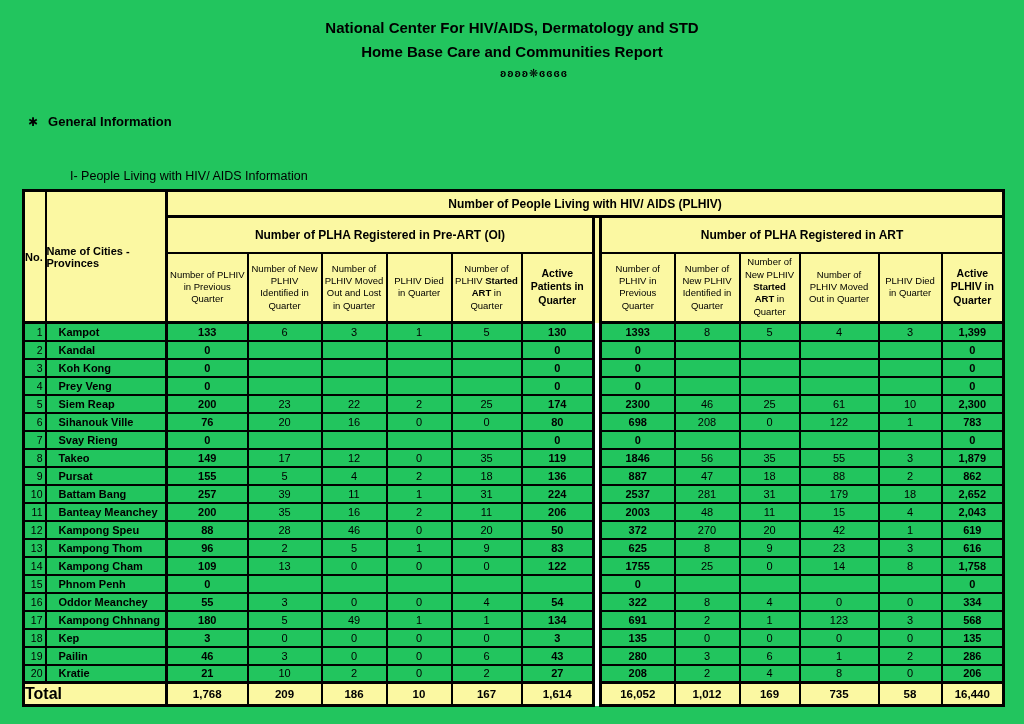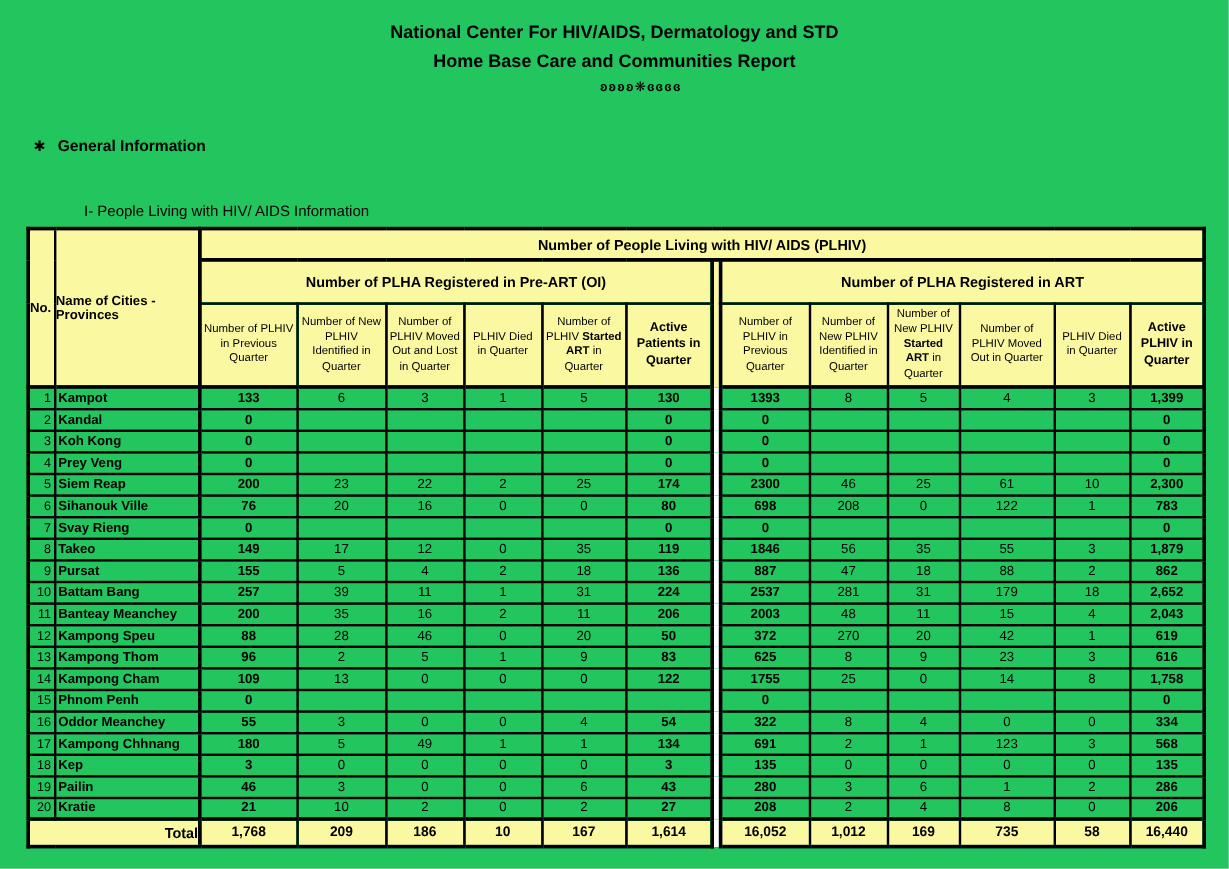--- a/index.html
+++ b/index.html
@@ -26,35 +26,35 @@
   .yellow { background:#FBF8A2; }
   .band { font-size:12px; font-weight:bold; text-align:center; height:26px;
     border-width:3px !important; }
   .group-title { font-size:12px; font-weight:bold; text-align:center; height:36px; }
   .corner { font-size:11px; font-weight:bold; text-align:left; vertical-align:middle; }
   th.colhead { font-size:9.5px; font-weight:normal; text-align:center;
     vertical-align:middle; line-height:1.3; height:70px; padding:1px 2px; }
   th.colhead .b { font-weight:bold; }
   th.colhead.allbold { font-weight:bold; font-size:10.5px; }
   td.no { font-size:10.5px; text-align:right; padding-right:2px; border-right-width:1px; }
-  td.name { font-size:11px; font-weight:bold; text-align:left; padding-left:2px;
+  td.name { font-size:11px; font-weight:bold; text-align:left; padding-left:12px;
     white-space:nowrap; }
   td.num { font-size:11px; text-align:center; height:18px; }
   td.numbold { font-weight:bold; }
   td.spacer { border-top:none !important; border-bottom:none !important;
     border-left:3px solid #000 !important; border-right:3px solid #000 !important;
     background:#fff; }
   th.spacer-h { border-top:none !important; border-bottom:none !important;
     border-left:3px solid #000 !important; border-right:3px solid #000 !important; }
   .thickL { border-left:3px solid #000 !important; }
   .thickR { border-right:3px solid #000 !important; }
   .thickT { border-top:3px solid #000 !important; }
   .thickB { border-bottom:3px solid #000 !important; }
   tr.total-row td { font-weight:bold; font-size:11.5px; height:23px; }
-  tr.total-row td.total-label { font-size:12px; text-align:right; }
+  tr.total-row td.total-label { font-size:16px; text-align:left; }
 </style>
 </head>
 <body>
 
 <div class="page">
 
   <div class="titles">
     <div class="title-line">National Center For HIV/AIDS, Dermatology and STD</div>
     <div class="title-line">Home Base Care and Communities Report</div>
     <div class="deco-line">ʚʚʚʚ❋ɞɞɞɞ</div>

